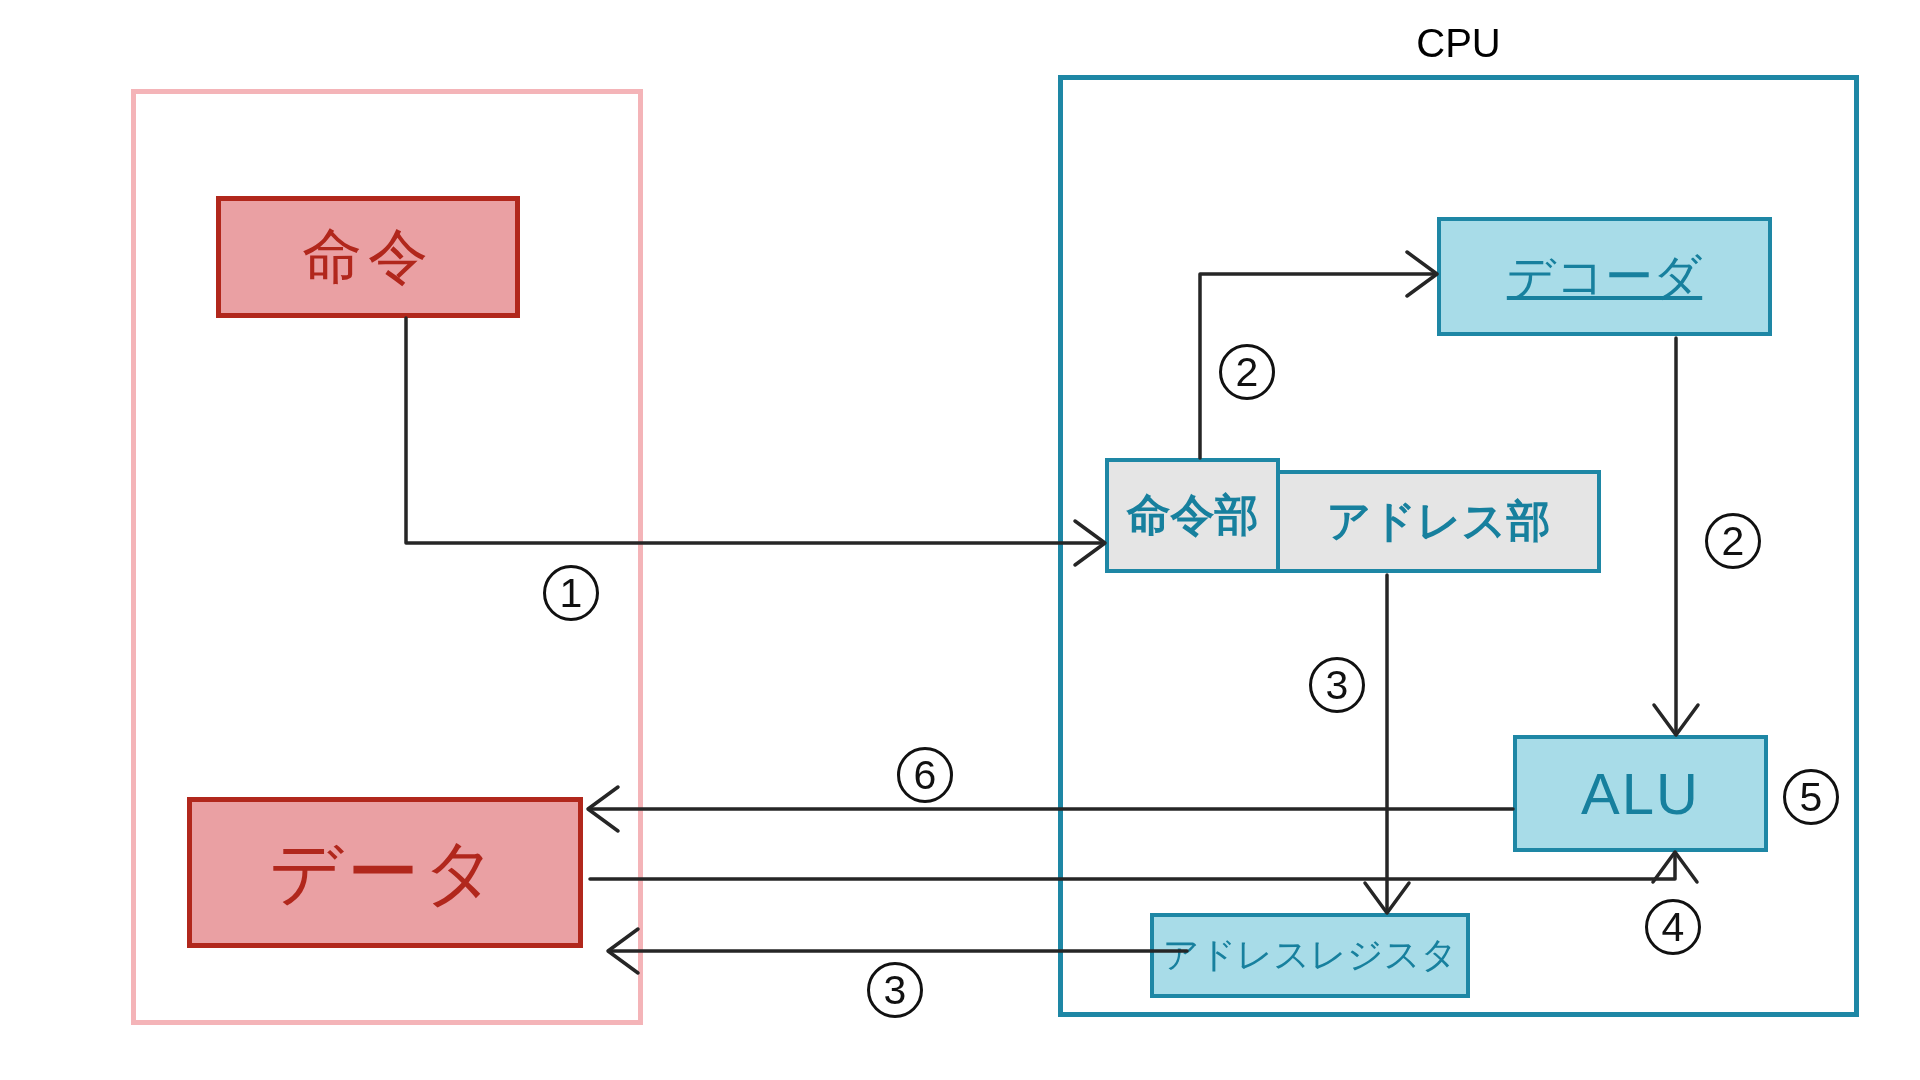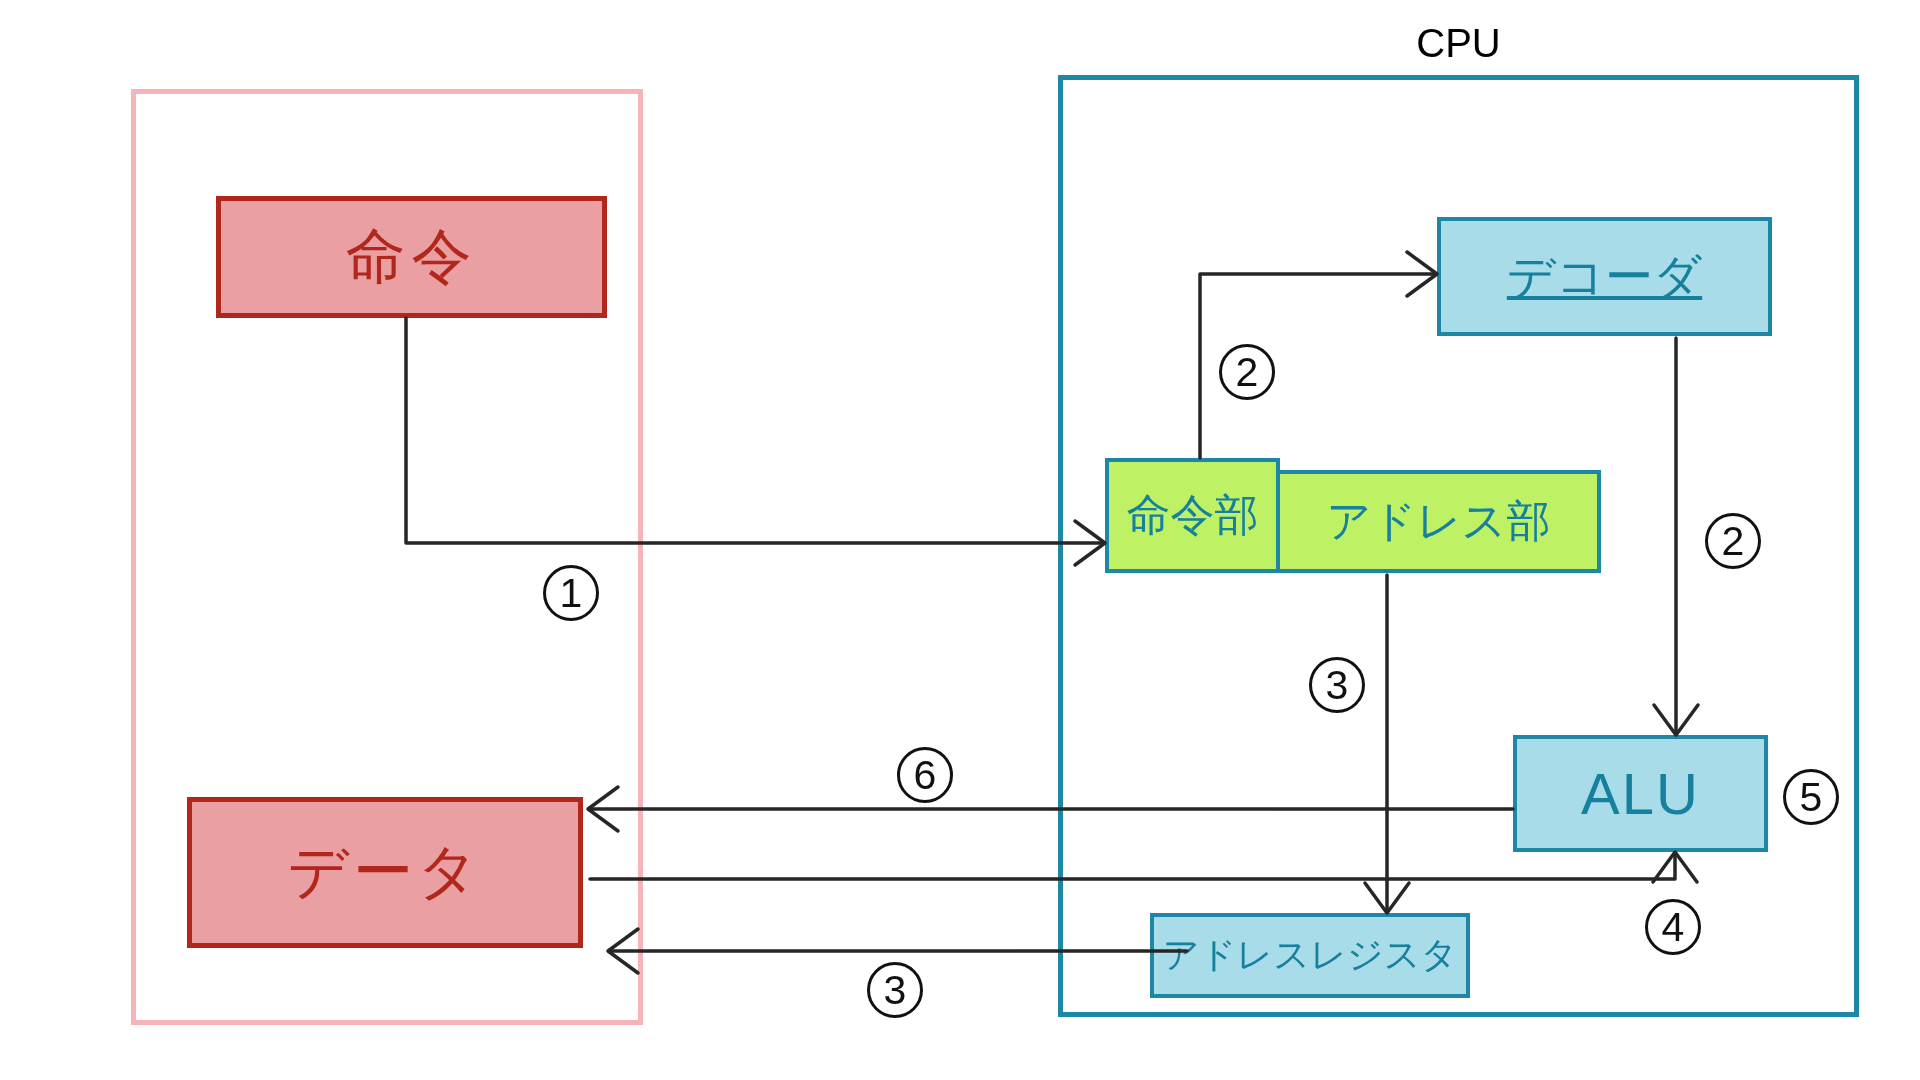--- a/index.html
+++ b/index.html
@@ -9,26 +9,26 @@
   }
   .group{position:absolute;box-sizing:border-box;background:transparent;}
   .group.memory{left:131px;top:89px;width:512px;height:936px;border:5px solid #f4b4b8;}
   .group.cpu{left:1058px;top:75px;width:801px;height:942px;border:5px solid #1e87a5;}
   .group-title{position:absolute;text-align:center;color:#000;}
   .memory-title{left:131px;top:8px;width:512px;font-size:50px;letter-spacing:2px;}
   .cpu-title{left:1058px;top:10px;width:801px;font-size:40px;margin-top:11px;}
   .rbox,.bbox{position:absolute;box-sizing:border-box;display:flex;align-items:center;justify-content:center;}
   .rbox{background:#eaa0a3;border:5px solid #b1271c;color:#b1271c;}
   .bbox{background:#a8dce8;border:4px solid #1e87a5;color:#17809e;}
-  .instruction{left:216px;top:196px;width:391px;height:122px;font-size:60px;letter-spacing:6px;}
-  .databox{left:187px;top:797px;width:396px;height:151px;font-size:60px;letter-spacing:4px;}
+  .instruction{left:216px;top:196px;width:304px;height:122px;font-size:60px;letter-spacing:6px;}
+  .databox{left:187px;top:797px;width:396px;height:151px;font-size:72px;letter-spacing:4px;}
   .decoder{left:1437px;top:217px;width:335px;height:119px;font-size:48px;text-decoration:underline;}
   .register{position:absolute;left:1105px;top:458px;width:452px;height:115px;display:flex;box-sizing:border-box;}
-  .register .cell{flex:none;box-sizing:border-box;background:#bef264;border:4px solid #1e87a5;
-    color:#17809e;display:flex;align-items:center;justify-content:center;font-size:44px;}
+  .register .cell{flex:none;box-sizing:border-box;background:#e5e5e5;border:4px solid #1e87a5;
+    color:#17809e;display:flex;align-items:center;justify-content:center;font-size:44px;font-weight:bold;}
   .register .opcode{width:175px;}
   .register .operand{width:325px;margin-left:-4px;margin-top:12px;}
   .alu{left:1513px;top:735px;width:255px;height:117px;font-size:58px;letter-spacing:2px;}
   .addrreg{left:1150px;top:913px;width:320px;height:85px;font-size:36px;}
   .arrows{position:absolute;left:0;top:0;width:1920px;height:1080px;pointer-events:none;}
   .step{
     position:absolute;width:56px;height:56px;border:3px solid #111111;border-radius:50%;
     background:#ffffff;color:#111111;font-size:41px;display:flex;align-items:center;
     justify-content:center;box-sizing:border-box;line-height:1;
   }

